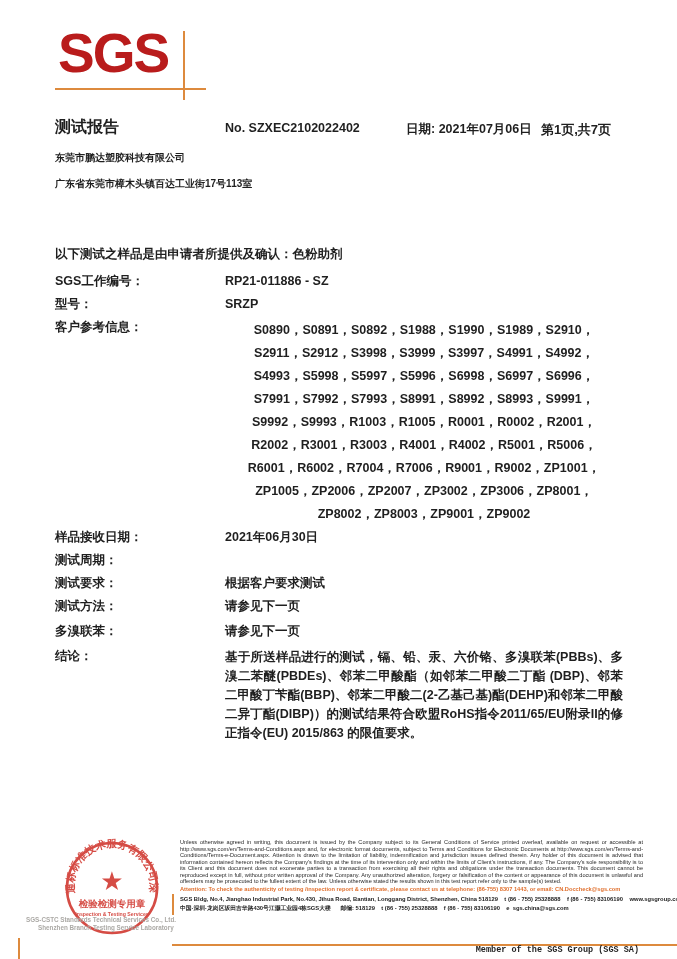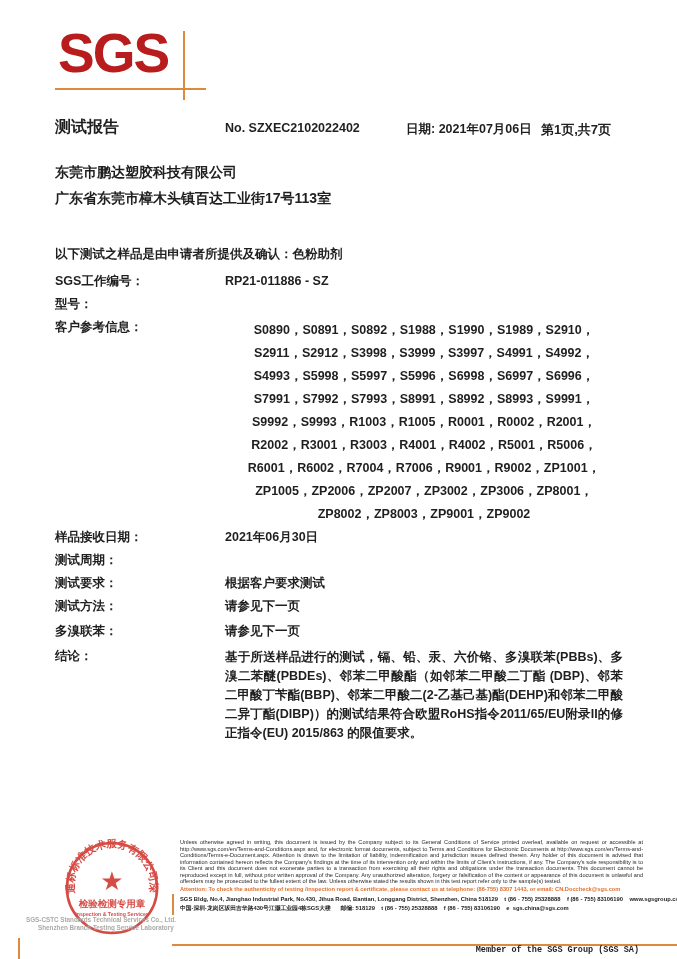--- a/index.html
+++ b/index.html
@@ -15,21 +15,21 @@
     color:#b91c1c; line-height:1;
   }
   .logo-hline { position:absolute; left:55px; top:88px; width:151px; height:2px; background:#dd8a3d; }
   .logo-vline { position:absolute; left:183px; top:31px; width:2px; height:69px; background:#dd8a3d; }
 
   .t-title { position:absolute; left:55px; top:117px; font-size:16px; font-weight:bold; }
   .t-no    { position:absolute; left:225px; top:121px; font-size:12.5px; font-weight:600; }
   .t-date  { position:absolute; left:406px; top:121px; font-size:12.5px; font-weight:600; }
   .t-page  { position:absolute; left:541px; top:121px; font-size:13px; font-weight:600; }
 
-  .applicant { position:absolute; left:55px; top:159px; font-size:14px; font-weight:bold; line-height:26px; }
+  .applicant { position:absolute; left:55px; top:145px; font-size:10px; font-weight:bold; line-height:26px; }
 
   
   .fields { position:absolute; left:55px; top:246px; width:568px; font-size:12.5px; font-weight:600; }
   .intro  { line-height:17px; margin-bottom:10px; }
   .row    { display:flex; margin-bottom:6px; }
   .row .lbl { width:170px; flex:none; line-height:17px; }
   .row .val { flex:1; line-height:17px; }
   .codes .val div { line-height:23px;text-align:center; }
   .codes { margin-bottom:0; }
   .row.gap-sm { margin-top:3px; }
@@ -83,20 +83,21 @@
   <div class="fields">
     <div class="intro">以下测试之样品是由申请者所提供及确认：色粉助剂</div>
 
     <div class="row">
       <div class="lbl">SGS工作编号：</div>
       <div class="val">RP21-011886 - SZ</div>
     </div>
 
     <div class="row">
       <div class="lbl">型号：</div>
+      <div class="val">SRZP</div>
     </div>
 
     <div class="row codes">
       <div class="lbl">客户参考信息：</div>
       <div class="val">
         <div>S0890，S0891，S0892，S1988，S1990，S1989，S2910，</div>
         <div>S2911，S2912，S3998，S3999，S3997，S4991，S4992，</div>
         <div>S4993，S5998，S5997，S5996，S6998，S6997，S6996，</div>
         <div>S7991，S7992，S7993，S8991，S8992，S8993，S9991，</div>
         <div>S9992，S9993，R1003，R1005，R0001，R0002，R2001，</div>

